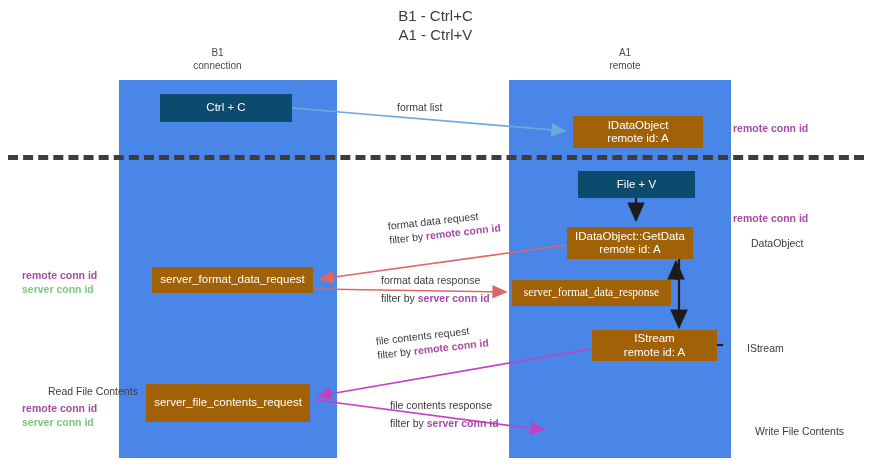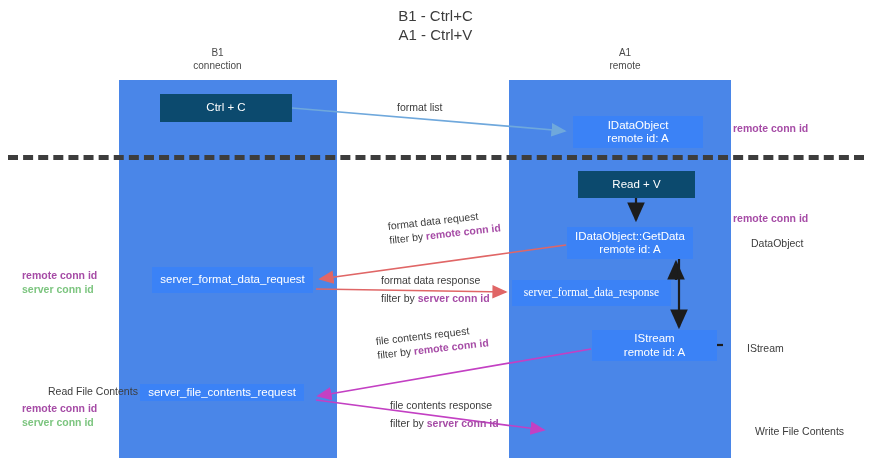--- a/index.html
+++ b/index.html
@@ -42,31 +42,31 @@
   
   .box{
     box-sizing:border-box;
     display:flex;flex-direction:column;
     align-items:center;justify-content:center;
     text-align:center;
     font-size:11.5px;line-height:13.5px;
     color:#ffffff;
   }
   .box.green{background:#0c4a6e;}
-  .box.orange{background:#3b82f6;}
+  .box.orange{background:#a16207;}
   .box .l2{font-size:11.5px;}
 
   #box-ctrlc{left:160px;top:94px;width:132px;height:28px;}
   #box-idataobject{left:573px;top:116px;width:130px;height:32px;}
   #box-ctrlv{left:578px;top:171px;width:117px;height:27px;}
   #box-getdata{left:567px;top:227px;width:126px;height:32px;}
   #box-sfdreq{left:152px;top:267px;width:161px;height:26px;}
   #box-sfdres{left:512px;top:280px;width:159px;height:26px;font-family:Liberation Serif, serif;}
   #box-istream{left:592px;top:330px;width:125px;height:31px;}
-  #box-sfcreq{left:140px;top:384px;width:164px;height:17px;}
+  #box-sfcreq{left:146px;top:384px;width:164px;height:38px;}
   #box-sfcres{left:548px;top:417px;width:159px;height:26px;}
 
   
   #wires{left:0;top:0;width:871px;height:467px;}
 
   
   .elabel{
     font-size:10.5px;line-height:14px;color:#3c3c3c;white-space:nowrap;
   }
   .elabel .hl-remote{color:#a64ca6;font-weight:bold;}
@@ -154,21 +154,21 @@
   <div class="abs box green" id="box-ctrlc">
     <span>Ctrl + C</span>
   </div>
 
   <div class="abs box orange" id="box-idataobject">
     <span>IDataObject</span>
     <span class="l2">remote id: A</span>
   </div>
 
   <div class="abs box green" id="box-ctrlv">
-    <span>Read + V</span>
+    <span>File + V</span>
   </div>
 
   <div class="abs box orange" id="box-getdata">
     <span>IDataObject::GetData</span>
     <span class="l2">remote id: A</span>
   </div>
 
   <div class="abs box orange" id="box-sfdreq">
     <span>server_format_data_request</span>
   </div>

